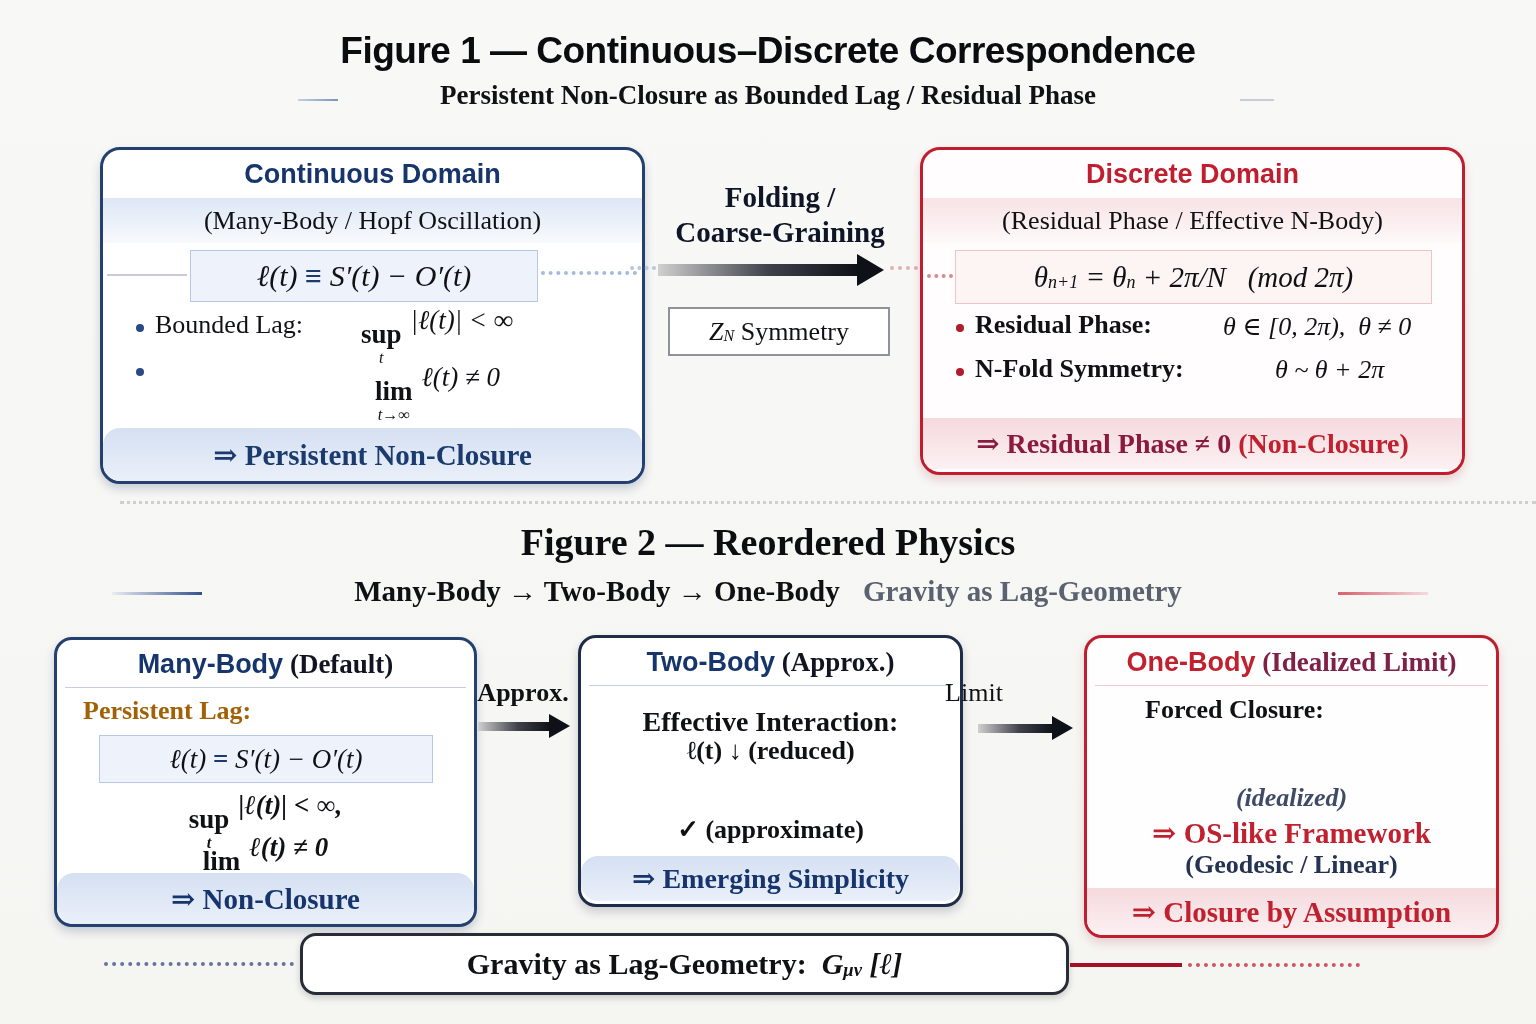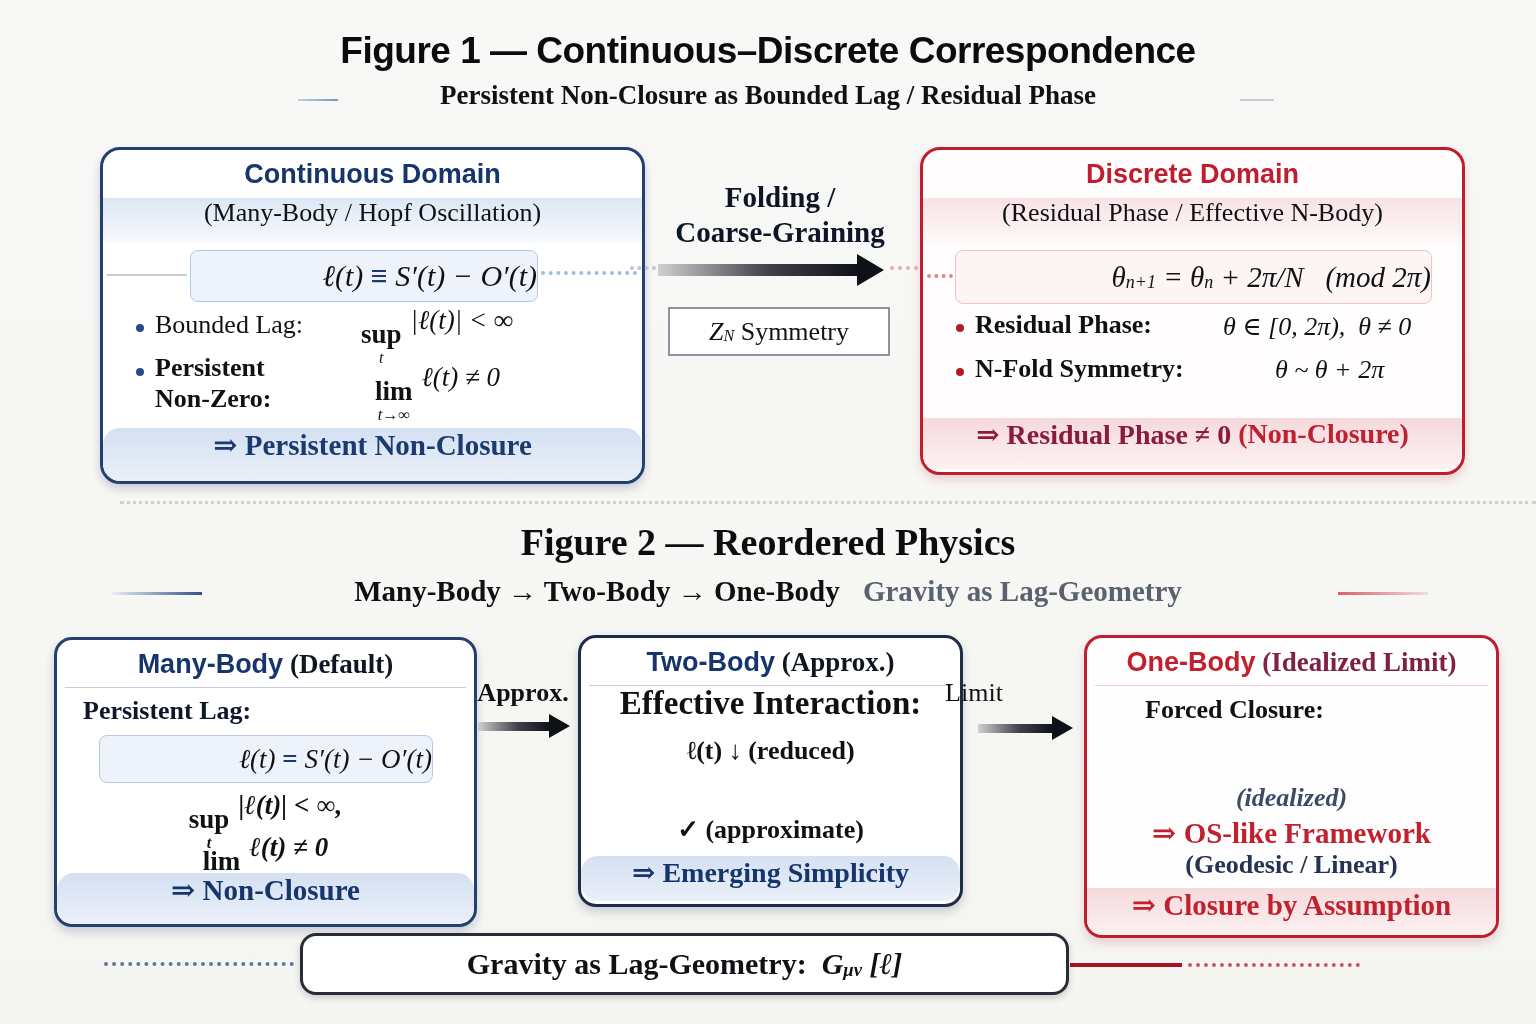--- a/index.html
+++ b/index.html
@@ -11,32 +11,32 @@
   .abs{position:absolute;}
   .ctr{left:0;right:0;text-align:center;}
   .sans{font-family:"Liberation Sans","DejaVu Sans",sans-serif;}
   .mi{font-style:italic;}
   .msub{font-size:.62em;position:relative;top:.3em;font-style:italic;}
   .opstack{display:inline-flex;flex-direction:column;align-items:center;line-height:1;vertical-align:-0.5em;margin-right:9px;}
   .opstack .op{font-weight:bold;font-style:normal;}
   .opstack .under{font-size:.60em;font-style:italic;margin-top:2px;}
   .box{position:absolute;background:#fff;overflow:hidden;}
   .bdot{position:absolute;width:8px;height:8px;border-radius:50%;}
-  .band{position:absolute;left:0;right:0;display:flex;align-items:flex-start;justify-content:center;}
+  .band{position:absolute;left:0;right:0;display:flex;align-items:center;justify-content:center;}
   .hline{position:absolute;}
   .dots{position:absolute;height:0;}
   .grad-arrow{position:absolute;background:linear-gradient(90deg,#d0d0d0 0%,#40414a 55%,#0f1118 100%);}
   .grad-arrow .head{position:absolute;width:0;height:0;}
   
   #f1-title{top:30px;font-weight:bold;font-size:37px;letter-spacing:-.5px;color:#0b0c0f;}
   #f1-sub{top:80px;font-weight:bold;font-size:27px;color:#101114;}
   #cont-box{left:100px;top:147px;width:539px;height:331px;border:3px solid #23406f;border-radius:20px;box-shadow:0 5px 10px rgba(35,60,105,.22);}
   #disc-box{left:920px;top:147px;width:539px;height:322px;border:3px solid #c01e2e;border-radius:20px;background:#fffdfd;box-shadow:0 5px 10px rgba(160,40,50,.18);}
   .box-title{position:absolute;left:0;right:0;text-align:center;top:9px;font-weight:bold;font-size:27px;}
-  .eqbox{position:absolute;display:flex;align-items:center;justify-content:flex-end;white-space:pre;border-radius:8px;}
+  .eqbox{position:absolute;display:flex;align-items:center;justify-content:center;white-space:pre;}
   #cont-eq{top:100px;left:87px;width:346px;height:50px;background:#eef3fb;border:1.5px solid #b5c8e5;font-size:30px;}
   #disc-eq{top:100px;left:32px;width:475px;height:52px;background:#fdf4f4;border:1.5px solid #f0c3c6;font-size:29px;}
   #many-eq{top:95px;left:42px;width:332px;height:46px;background:#eef3fb;border:1.5px solid #b5c8e5;font-size:27px;}
   #one-eq{top:93px;left:40px;width:329px;height:47px;background:linear-gradient(180deg,#fbecec,#fdf7f7);border:1.5px solid #f2bfc3;font-size:30px;font-weight:bold;}
   .blue-band{background:linear-gradient(180deg,#dde7f5 0%,#eef3fa 65%,#f8fafd 100%);}
   .pink-band{background:linear-gradient(180deg,#f8e2e5 0%,#fcf2f3 70%,#fefafa 100%);}
   .blue-foot{background:linear-gradient(180deg,#d5e0f2 0%,#eaf0f9 100%);border-radius:17px;}
   .pink-foot{background:linear-gradient(180deg,#f5d9dd 0%,#fcf1f2 100%);}
   #fig-sep{left:120px;top:501px;width:1416px;border-top:3px dotted #cfcfcb;}
   
@@ -73,24 +73,20 @@
     <div class="bdot" style="left:33px;top:174px;background:#2a4a86;"></div>
     <div class="abs" style="left:52px;top:160px;font-weight:normal;font-size:26px;">Bounded Lag:</div>
     <div class="abs" style="left:258px;top:155px;font-size:27px;">
       <span class="opstack">
           <span class="op">sup</span>
           <span class="under">t</span>
         </span><span class="mi">|ℓ(t)| &lt; ∞</span>
     </div>
 
     <div class="bdot" style="left:33px;top:218px;background:#2a4a86;"></div>
-    <div class="abs" style="left:52px;top:202px;font-weight:bold;font-size:26px;line-height:31px;">
-      <span style="display:block;">Persistent</span>
-      <span style="display:block;">Non-Zero:</span>
-    </div>
     <div class="abs" style="left:272px;top:212px;font-size:27px;">
       <span class="opstack">
           <span class="op">lim</span>
           <span class="under">t→∞</span>
         </span><span class="mi">ℓ(t) ≠ 0</span>
     </div>
 
     <div class="band blue-foot" style="top:278px;height:53px;font-weight:bold;font-size:29px;color:#1b3a6e;">
       <span>⇒ Persistent Non-Closure</span>
     </div>
@@ -142,21 +138,21 @@
     <span style="color:#5a6270;margin-left:16px;">Gravity as Lag-Geometry</span>
   </div>
   <div class="abs hline" style="left:112px;top:592px;width:90px;height:3px;background:linear-gradient(90deg,#e8ecf3,#33518a);"></div>
   <div class="abs hline" style="left:1338px;top:592px;width:90px;height:3px;background:linear-gradient(90deg,#d9606c,#f5dadd);"></div>
 
   <div class="box" id="many-box">
     <div class="box-title">
       <span class="sans" style="color:#16356d;">Many-Body</span><span style="color:#101521;"> (Default)</span>
     </div>
     <div class="title-hr"></div>
-    <div class="abs" style="left:26px;top:56px;font-weight:bold;font-size:26px;color:#0f172a;text-align:center;">Persistent Lag:</div>
+    <div class="abs" style="left:26px;top:56px;font-weight:bold;font-size:26px;color:#a16207;text-align:center;">Persistent Lag:</div>
     <div class="eqbox mi" id="many-eq">
       <span>ℓ(t) </span><span style="color:#1b3a6e;font-weight:bold;font-style:normal;">=</span><span> S′(t) − O′(t)</span>
     </div>
     <div class="abs ctr" style="top:150px;font-size:27px;font-weight:bold;">
       <span class="opstack">
           <span class="op">sup</span>
           <span class="under">t</span>
         </span><span class="mi">|ℓ(t)| &lt; ∞,</span>
     </div>
     <div class="abs ctr" style="top:192px;font-size:27px;font-weight:bold;">
@@ -173,21 +169,21 @@
   <div class="abs" style="left:468px;top:678px;width:110px;text-align:center;font-weight:bold;font-size:26px;">Approx.</div>
   <div class="grad-arrow" style="left:478px;top:722px;width:72px;height:9px;">
     <span class="head" style="right:-20px;top:-8px;border-left:21px solid #0f1118;border-top:12.5px solid transparent;border-bottom:12.5px solid transparent;"></span>
   </div>
 
   <div class="box" id="two-box">
     <div class="box-title">
       <span class="sans" style="color:#16356d;">Two-Body</span><span style="color:#101521;"> (Approx.)</span>
     </div>
     <div class="title-hr"></div>
-    <div class="abs ctr" style="top:47px;font-weight:bold;font-size:33px;">Effective Interaction:</div>
+    <div class="abs ctr" style="top:68px;font-weight:bold;font-size:28px;">Effective Interaction:</div>
     <div class="abs ctr" style="top:98px;font-size:26px;font-weight:bold;">ℓ(t) ↓ (reduced)</div>
     <div class="abs ctr" style="top:176px;font-weight:bold;font-size:26px;">✓ (approximate)</div>
     <div class="band blue-foot" style="top:218px;height:45px;font-weight:bold;font-size:28px;color:#16356d;">
       <span>⇒ Emerging Simplicity</span>
     </div>
   </div>
 
   <div class="abs" style="left:924px;top:678px;width:100px;text-align:center;font-weight:normal;font-size:26px;">Limit</div>
   <div class="grad-arrow" style="left:978px;top:724px;width:75px;height:9px;">
     <span class="head" style="right:-20px;top:-8px;border-left:21px solid #0f1118;border-top:12.5px solid transparent;border-bottom:12.5px solid transparent;"></span>

